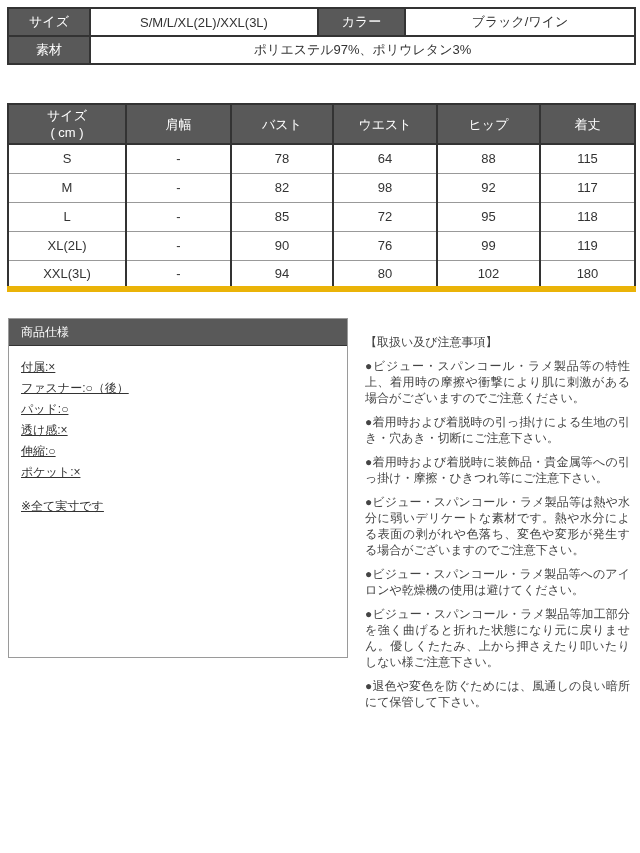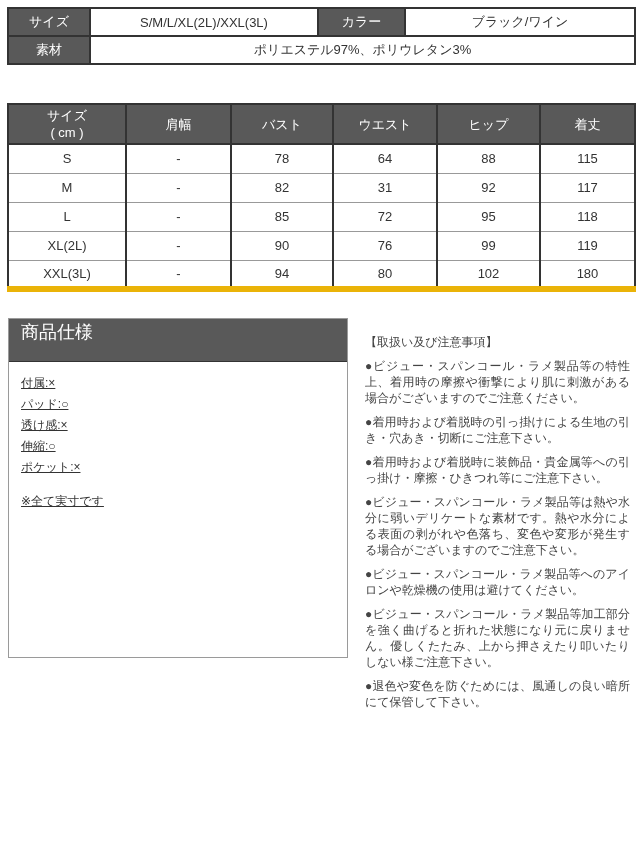--- a/index.html
+++ b/index.html
@@ -41,22 +41,22 @@
   table.size-table td { height: 29px; border-bottom: 1px solid #999999; }
   table.size-table tr:last-child td { border-bottom: 6px solid #eab308; }
 
   
   .spec-box {
     position: absolute; left: 8px; top: 318px;
     width: 340px; height: 340px;
     border: 1px solid #9a9a9a; background: #ffffff;
   }
   .spec-header {
-    height: 43px; background: #595959; color: #ffffff;
-    font-size: 18px; line-height: 27px; padding-left: 12px;
+    height: 27px; background: #595959; color: #ffffff;
+    font-size: 12px; line-height: 27px; padding-left: 12px;
     border-bottom: 1px solid #333333;
   }
   .spec-body { padding: 11px 12px; font-size: 12px; color: #333333; text-decoration: underline; }
   .spec-body p { line-height: 21px; }
   .spec-body p.note { margin-top: 13px; }
 
   
   .care {
     position: absolute; left: 357px; top: 326px; width: 281px;
     font-size: 12px; color: #444444; line-height: 16px;
@@ -116,21 +116,21 @@
       <td>-</td>
       <td>78</td>
       <td>64</td>
       <td>88</td>
       <td>115</td>
     </tr>
     <tr>
       <td>M</td>
       <td>-</td>
       <td>82</td>
-      <td>31</td>
+      <td>98</td>
       <td>92</td>
       <td>117</td>
     </tr>
     <tr>
       <td>L</td>
       <td>-</td>
       <td>85</td>
       <td>72</td>
       <td>95</td>
       <td>118</td>
@@ -151,20 +151,21 @@
       <td>102</td>
       <td>180</td>
     </tr>
   </tbody>
     </table>
 
   <div class="spec-box">
     <div class="spec-header">商品仕様</div>
     <div class="spec-body">
       <p>付属:×</p>
+      <p>ファスナー:○（後）</p>
       <p>パッド:○</p>
       <p>透け感:×</p>
       <p>伸縮:○</p>
       <p>ポケット:×</p>
       <p class="note">※全て実寸です</p>
     </div>
   </div>
 
   <div class="care">
     <p class="care-title">【取扱い及び注意事項】</p>

